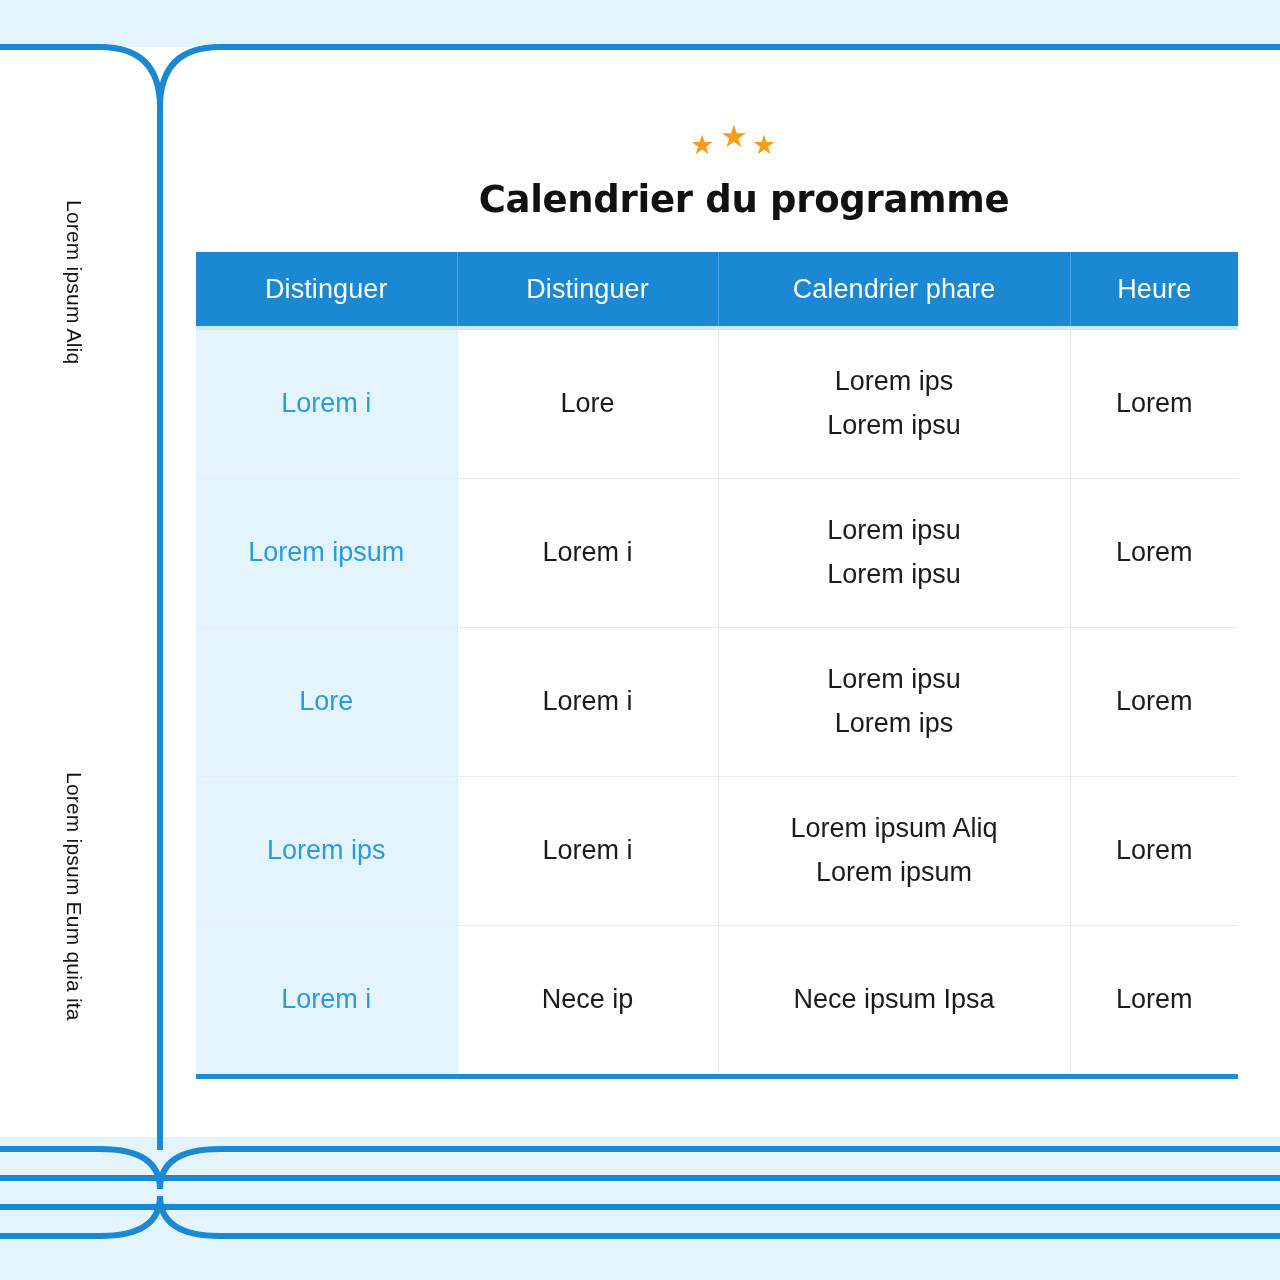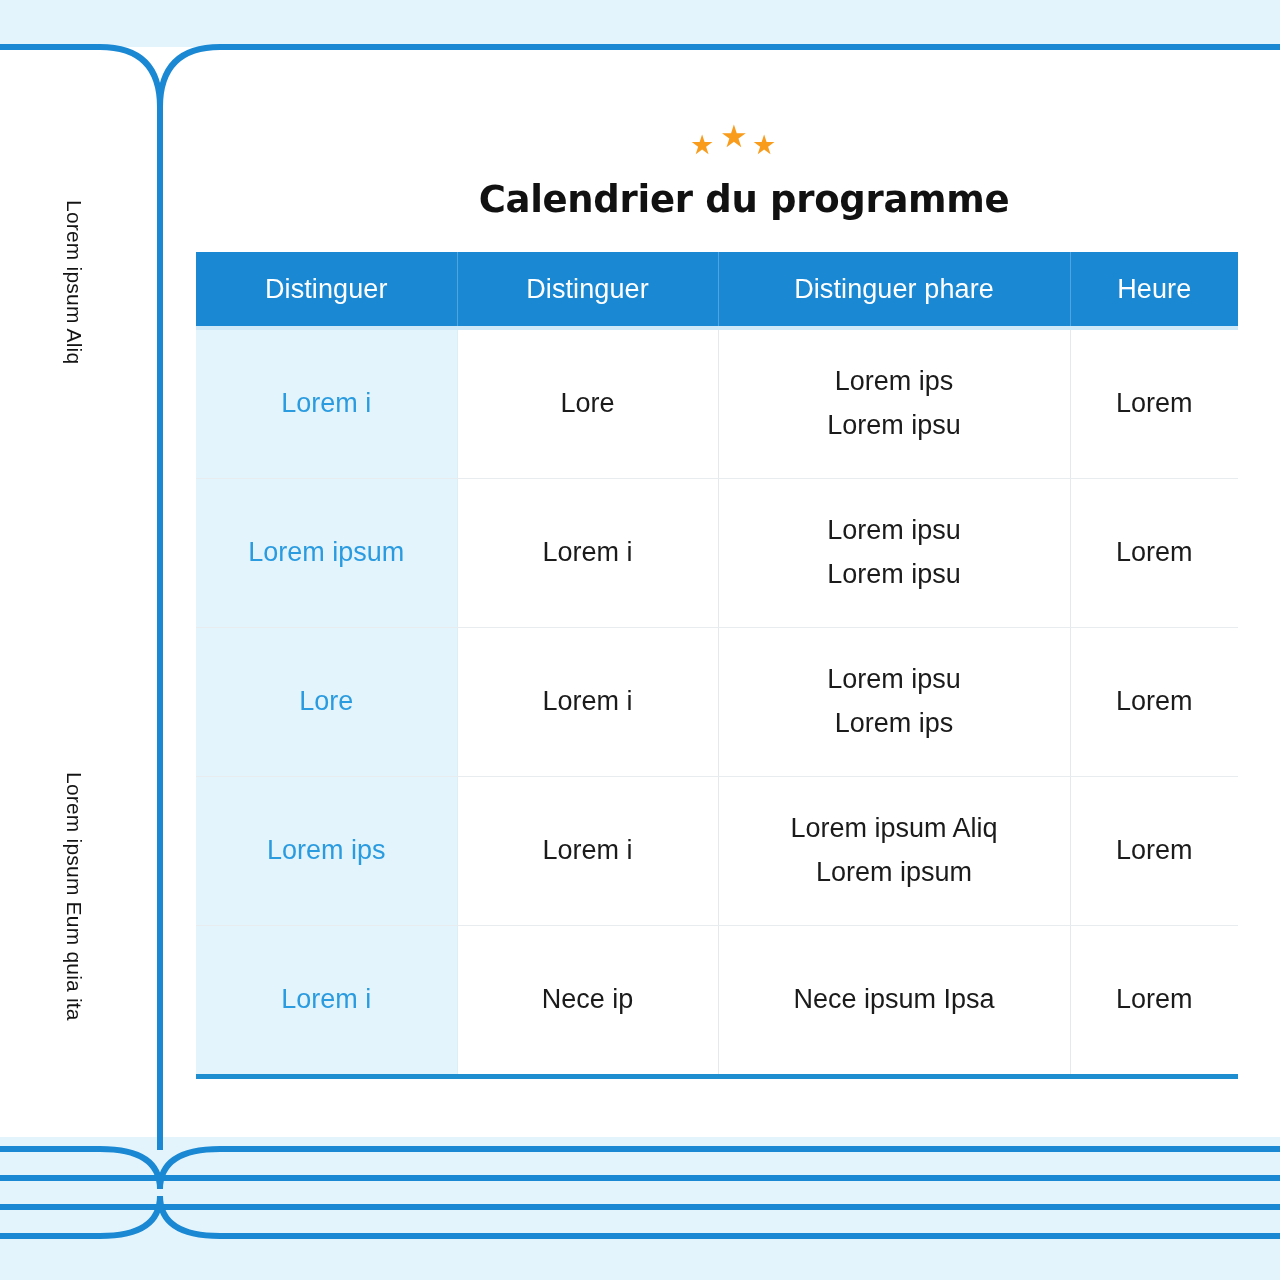--- a/index.html
+++ b/index.html
@@ -209,21 +209,21 @@
       <colgroup>
         <col class="c1">
           <col class="c2">
           <col class="c3">
           <col class="c4">
       </colgroup>
       <thead>
         <tr>
           <th>Distinguer</th>
           <th>Distinguer</th>
-          <th>Distinguer phare</th>
+          <th>Calendrier phare</th>
           <th>Heure</th>
         </tr>
       </thead>
       <tbody>
         <tr>
           <td class="col-first">Lorem i</td>
           <td>Lore</td>
           <td>
             <span class="cell-line">Lorem ips</span>
             <span class="cell-line">Lorem ipsu</span>

